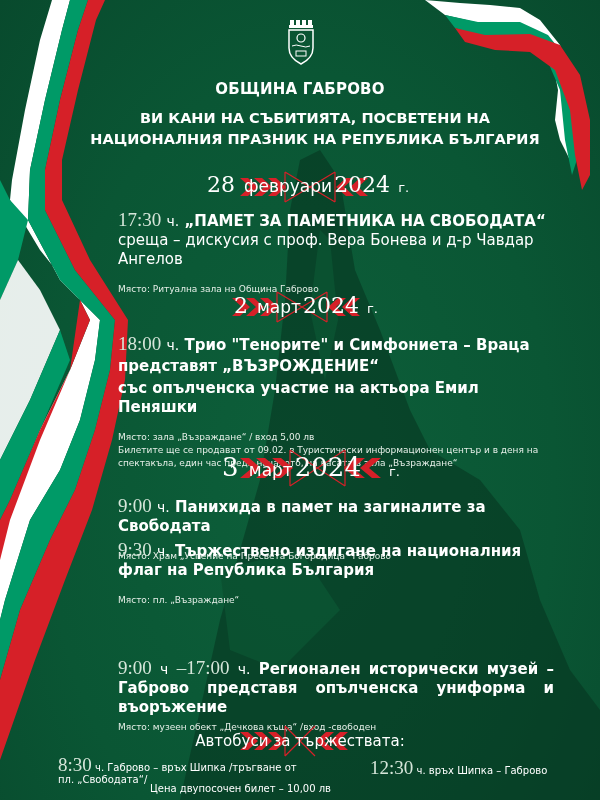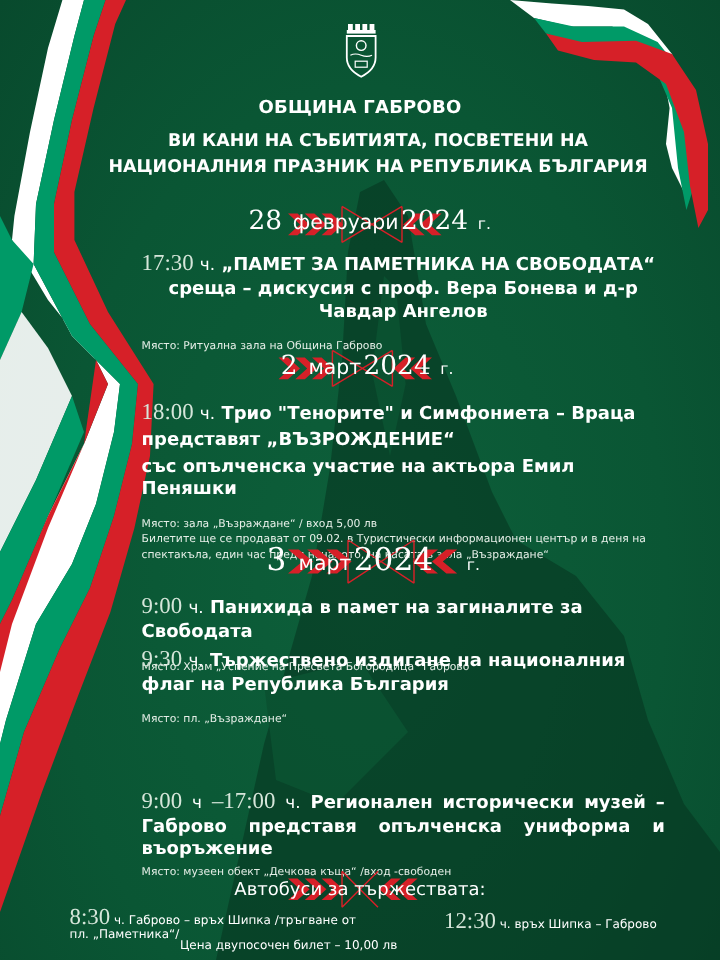--- a/index.html
+++ b/index.html
@@ -73,21 +73,21 @@
     <path d="M45 2 L95 32 M45 32 L95 2 M45 2 V32 M95 2 V32" stroke="#d62028" stroke-width="1.2" fill="none"></path>
     <path d="M106 8 L96 17 L106 26 L114 26 L104 17 L114 8Z M120 8 L110 17 L120 26 L128 26 L118 17 L128 8Z" fill="#d62028"></path>
   </svg>
   <div class="date" style="left:207px;top:172px">
     <span>28</span>
     <span class="m">февруари</span><span>2024</span><span class="g">г.</span>
   </div>
 
   <div class="ev" style="top:210px">
     <div class="title"><span class="t">17:30</span> <span class="ch">ч.</span> <span>„ПАМЕТ ЗА ПАМЕТНИКА НА СВОБОДАТА“</span></div>
-    <div class="title" style="font-weight:bold;text-align:center;">среща – дискусия с проф. Вера Бонева и д-р Чавдар Ангелов</div>
+    <div class="title" style="font-weight:normal;">среща – дискусия с проф. Вера Бонева и д-р Чавдар Ангелов</div>
     <div class="place">Място: Ритуална зала на Община Габрово</div>
   </div>
 
   <svg class="deco" style="left:232px;top:290px" width="140" height="34" viewBox="0 0 140 34">
     <path d="M0 8 L10 17 L0 26 L8 26 L18 17 L8 8Z M14 8 L24 17 L14 26 L22 26 L32 17 L22 8Z M28 8 L38 17 L28 26 L36 26 L46 17 L36 8Z" fill="#d62028"></path>
     <path d="M45 2 L95 32 M45 32 L95 2 M45 2 V32 M95 2 V32" stroke="#d62028" stroke-width="1.2" fill="none"></path>
     <path d="M106 8 L96 17 L106 26 L114 26 L104 17 L114 8Z M120 8 L110 17 L120 26 L128 26 L118 17 L128 8Z" fill="#d62028"></path>
   </svg>
   <div class="date" style="left:234px;top:293px">
     <span>2</span>
@@ -130,21 +130,21 @@
   <svg class="deco" style="left:240px;top:724px" width="140" height="34" viewBox="0 0 140 34">
     <path d="M0 8 L10 17 L0 26 L8 26 L18 17 L8 8Z M14 8 L24 17 L14 26 L22 26 L32 17 L22 8Z M28 8 L38 17 L28 26 L36 26 L46 17 L36 8Z" fill="#d62028"></path>
     <path d="M45 2 L75 32 M45 32 L75 2 M45 2 V32" stroke="#d62028" stroke-width="1.2" fill="none"></path>
     <path d="M86 8 L76 17 L86 26 L94 26 L84 17 L94 8Z M100 8 L90 17 L100 26 L108 26 L98 17 L108 8Z" fill="#d62028"></path>
   </svg>
   <div class="abs bus-h">Автобуси за тържествата:</div>
 
   <div class="abs" style="left:58px;top:754px;font-size:10px;">
     <span class="t" style="font-family:'Liberation Serif',serif;font-size:19px;color:#d6e6da;">8:30</span>
     <span>ч. Габрово – връх Шипка /тръгване от</span>
-    <div style="margin-top:-2px;">пл. „Паметника“/</div>
+    <div style="margin-top:-2px;">пл. „Свободата“/</div>
   </div>
   <div class="abs" style="left:370px;top:757px;font-size:10px;">
     <span class="t" style="font-family:Liberation Serif, serif;font-size:19px;color:#d6e6da;">12:30</span>
     <span>ч. връх Шипка – Габрово</span>
   </div>
   <div class="abs" style="left:0;width:481px;top:783px;text-align:center;font-size:10px;">Цена двупосочен билет – 10,00 лв</div>
 
 </div>
 
 </body></html>

